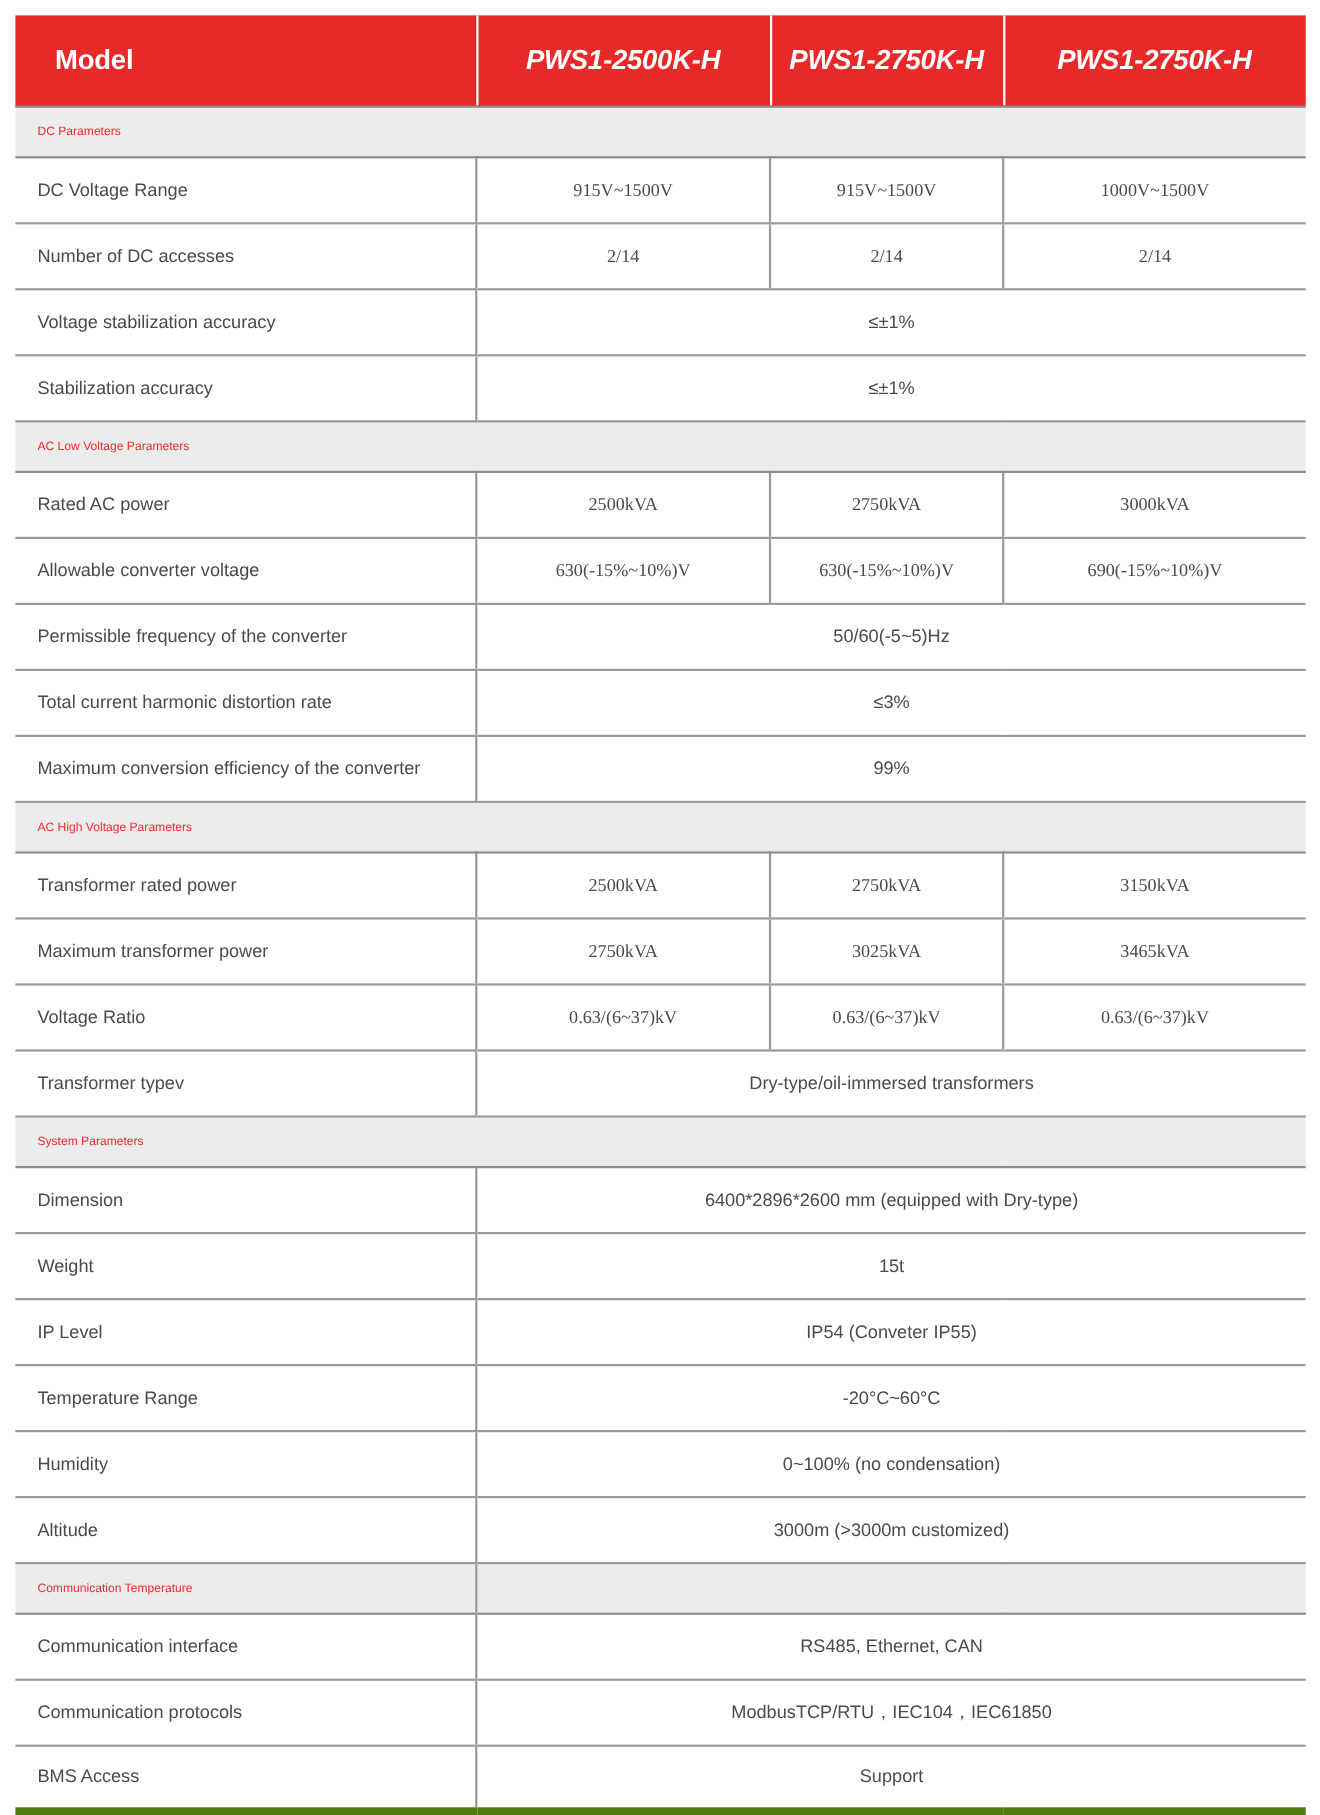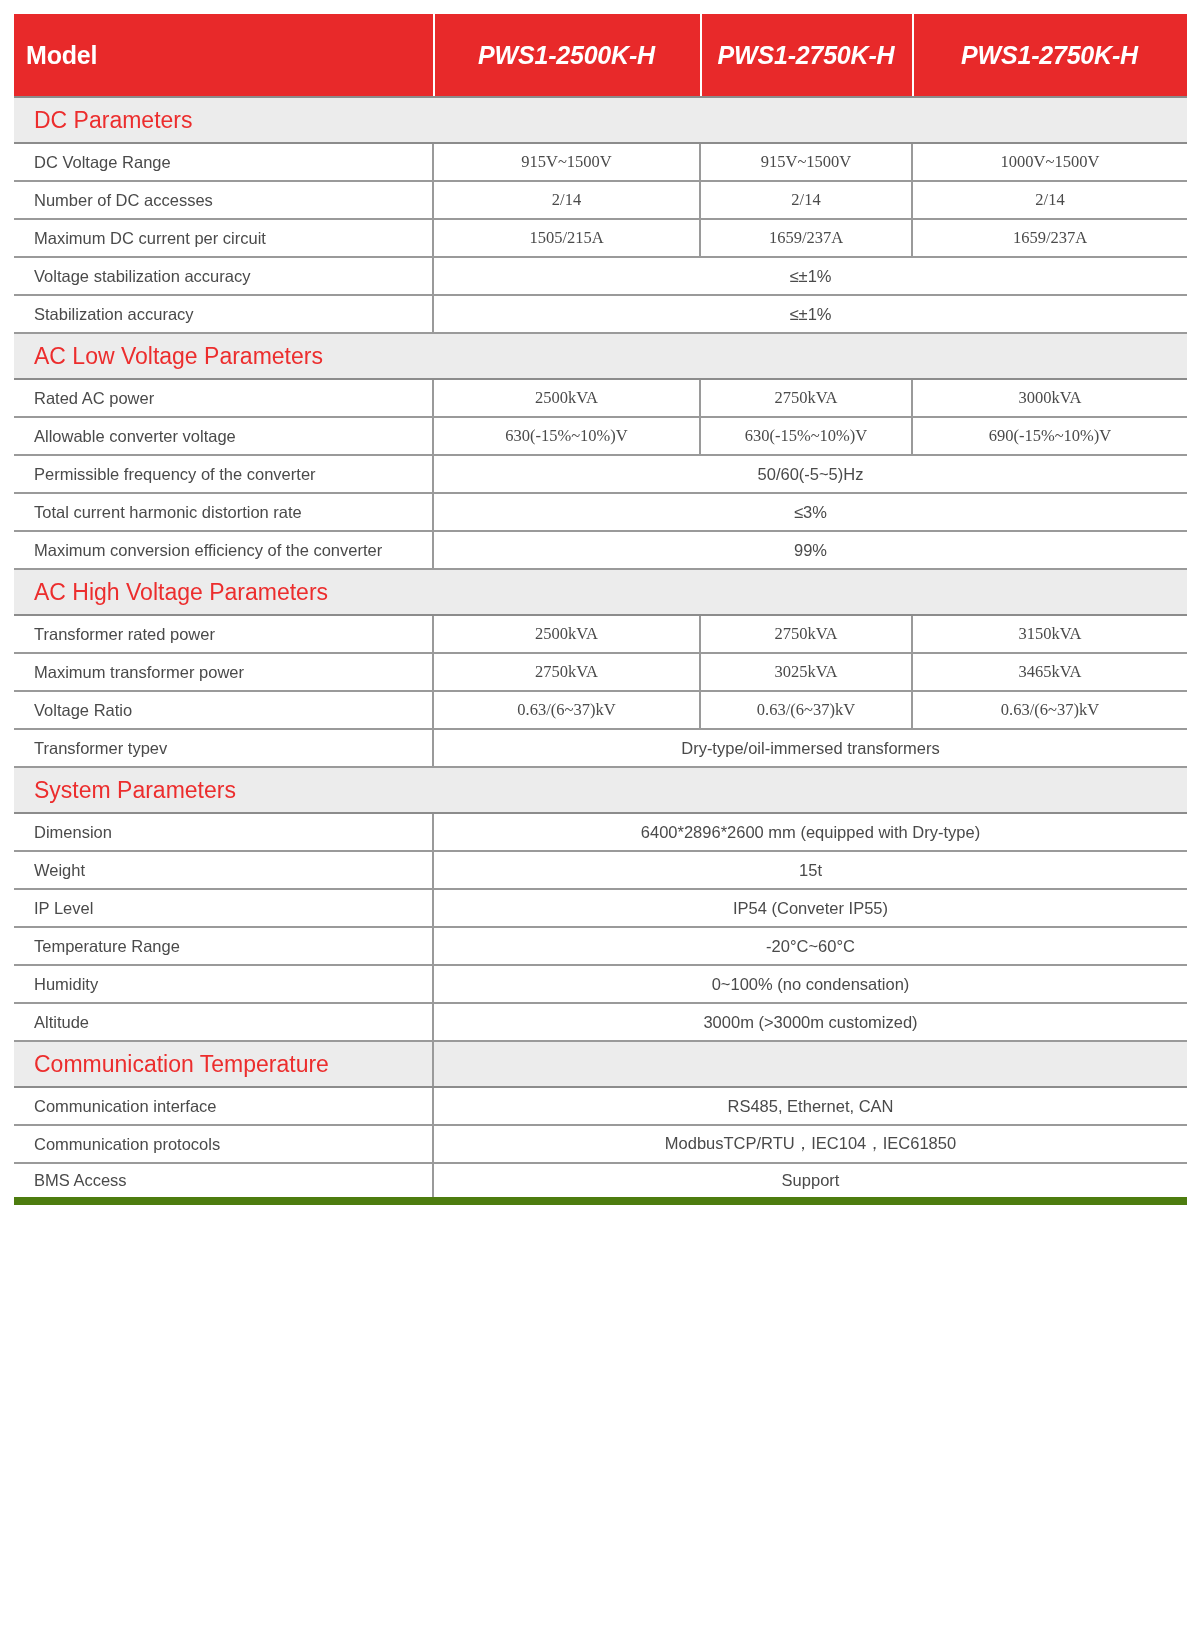--- a/index.html
+++ b/index.html
@@ -38,21 +38,21 @@
     color: #ffffff;
     font-size: 25px;
     font-weight: bold;
     letter-spacing: -0.2px;
     vertical-align: middle;
     border: none;
   }
 
   th.th-model {
     text-align: left;
-    padding-left: 12px;
+    padding-left: 36px;
     font-size: 26px;
   }
 
   th.th-model-col {
     text-align: center;
     box-shadow: inset 2px 0 0 0 #ffffff;
     font-style: italic;
   }
 
   
@@ -60,31 +60,31 @@
 
   tr.section-row td {
     background: #ececec;
     border-top: 2px solid #8c8c8c;
     border-bottom: 2px solid #8c8c8c;
     vertical-align: middle;
   }
 
   tr.section-row td.section-label {
     color: #ec2d2d;
-    font-size: 23px;
+    font-size: 11px;
     padding-left: 20px;
     text-align: left;
   }
 
   tr.section-row td.section-fill {
     border-left: 2px solid #9a9a9a;
   }
 
   
-  tr.data-row { height: 38px; }
+  tr.data-row { height: 60px; }
 
   tr.data-row td {
     border-bottom: 2px solid #9a9a9a;
     vertical-align: middle;
     color: #4a4a4a;
     font-size: 16.5px;
   }
 
   td.cell-label {
     text-align: left;
@@ -136,26 +136,20 @@
           <td class="cell-value">915V~1500V</td>
           <td class="cell-value">1000V~1500V</td>
         </tr>
         <tr class="data-row">
           <td class="cell-label">Number of DC accesses</td>
           <td class="cell-value">2/14</td>
           <td class="cell-value">2/14</td>
           <td class="cell-value">2/14</td>
         </tr>
         <tr class="data-row">
-          <td class="cell-label">Maximum DC current per circuit</td>
-          <td class="cell-value">1505/215A</td>
-          <td class="cell-value">1659/237A</td>
-          <td class="cell-value">1659/237A</td>
-        </tr>
-        <tr class="data-row">
           <td class="cell-label">Voltage stabilization accuracy</td>
           <td class="cell-value-merged" colspan="3">≤±1%</td>
         </tr>
         <tr class="data-row">
           <td class="cell-label">Stabilization accuracy</td>
           <td class="cell-value-merged" colspan="3">≤±1%</td>
         </tr>
         <tr class="section-row">
           <td class="section-label" colspan="4">AC Low Voltage Parameters</td>
         </tr>

